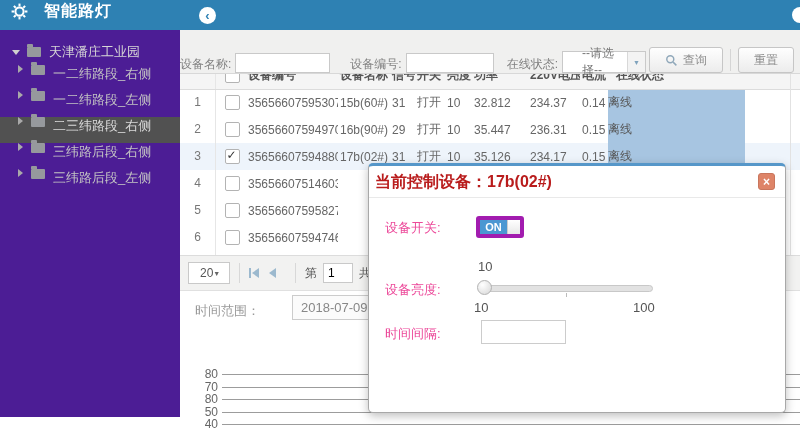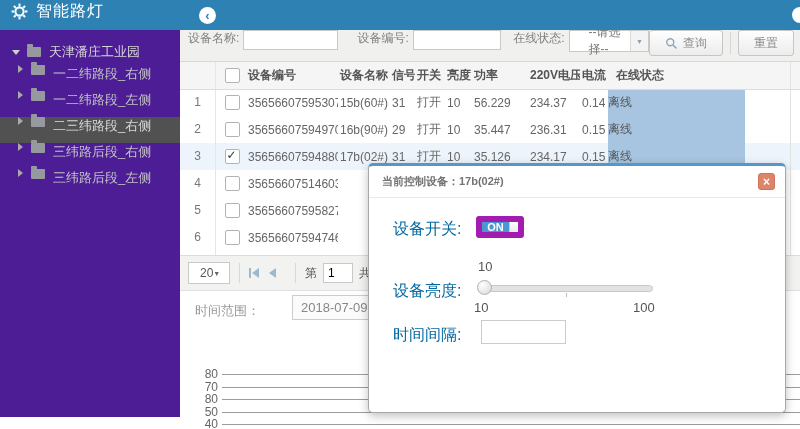--- a/index.html
+++ b/index.html
@@ -1,37 +1,37 @@
 <!DOCTYPE html>
 <html><head>
 <meta charset="utf-8">
 <style>
   html,body{margin:0;padding:0}
   body{width:800px;height:429px;position:relative;overflow:hidden;background:#fff;
        font-family:"Liberation Sans","DejaVu Sans",sans-serif;font-size:12px;color:#555}
   
   .topbar{position:absolute;left:0;top:0;width:800px;height:30px;background:#2e81b3;z-index:5}
-  .brand{position:absolute;left:10px;top:0;height:22px;display:flex;align-items:center;gap:7px;
-         color:#fff;font-weight:normal;font-size:16px;letter-spacing:1px}
+  .brand{position:absolute;left:10px;top:0;height:22px;display:flex;align-items:center;gap:15px;
+         color:#fff;font-weight:bold;font-size:16px;letter-spacing:1px}
   .circle-btn{position:absolute;top:7px;width:17px;height:17px;background:#fff;border-radius:50%;
          display:flex;align-items:center;justify-content:center;color:#2e81b3;font-weight:bold;font-size:13px;line-height:1}
   .back-btn{left:199px}
   .right-btn{right:-8px;width:16px;height:16px}
   
   .sidebar{position:absolute;left:0;top:30px;width:180px;bottom:12px;background:#4c1d95;z-index:4}
   .tree-root{height:26px;margin-top:9px;display:flex;align-items:center;padding-left:12px;color:#d6d6d6;font-size:13px}
   .tree-item{height:26px;display:flex;align-items:flex-start;padding-left:18px;color:#c3c3c3;font-size:13px;cursor:default}
   .tree-item.selected{background:#515151;color:#dadada}
   .caret-down{width:0;height:0;border-left:4px solid transparent;border-right:4px solid transparent;border-top:5px solid #cfcfcf;margin-right:7px}
   .caret-right{width:0;height:0;border-top:4px solid transparent;border-bottom:4px solid transparent;border-left:5px solid #a9a9a9;margin-right:8px}
   .folder{width:14px;height:10px;background:#96999d;border-radius:1px;position:relative;margin-right:8px;flex:none}
   .folder::before{content:"";position:absolute;top:-3px;left:0;width:6px;height:3px;background:#96999d;border-radius:1px 1px 0 0}
   
-  .filterbar{position:absolute;left:180px;top:30px;right:0;height:32px;background:#f0f0ef;
-             border-bottom:1px solid #d8d8d8;display:flex;align-items:flex-start;padding-left:8px;
+  .filterbar{position:absolute;left:172px;top:30px;right:0;height:44px;background:#f0f0ef;
+             border-bottom:1px solid #d8d8d8;display:flex;align-items:flex-end;padding-left:8px;
              box-sizing:border-box;color:#808080;z-index:3}
   .f-label{margin-right:4px;white-space:nowrap}
   .f-input{height:20px;width:95px;border:1px solid #c9c9c9;background:#fff;outline:none;font-size:12px;padding:0 4px;box-sizing:border-box}
   .f-select{height:22px;width:84px;border:1px solid #c9c9c9;background:#fff;display:flex;align-items:center;box-sizing:border-box}
   .f-select .val{flex:1;padding-left:19px;color:#777;font-size:12px}
   .f-select .chev{width:17px;height:100%;border-left:1px solid #d8d8d8;background:#f3f3f3;
                   display:flex;align-items:center;justify-content:center;color:#7fa3bd;font-size:7px}
   .btn-group{margin-left:auto;display:flex;align-items:center;margin-right:6px}
   .btn{height:24px;border:1px solid #c6c6c6;background:linear-gradient(#fefefe,#ececec);border-radius:3px;
        display:flex;align-items:center;justify-content:center;gap:5px;color:#8c8c8c;padding:0 15px;cursor:pointer;white-space:nowrap}
@@ -64,27 +64,27 @@
   .timerange{position:absolute;left:180px;top:295px;display:flex;align-items:flex-end;color:#999;font-size:13px;padding-left:15px;z-index:2}
   .date-input{width:200px;height:25px;border:1px solid #ccc;background:#fbfbfb;color:#888;font-size:13px;
               padding-left:8px;margin-left:32px;box-sizing:border-box}
   
   .gridline{position:absolute;left:222px;right:0;height:1px;background:#9c9c9c;z-index:1}
   .tick{position:absolute;left:192px;width:26px;text-align:right;color:#666;font-size:12px;z-index:1}
   
   .modal{position:absolute;left:368px;top:163px;width:418px;height:250px;background:#fff;
          border:1px solid #a8a8a8;border-top:3px solid #5697c9;border-radius:5px;
          box-shadow:0 3px 10px rgba(0,0,0,.25);z-index:10;box-sizing:border-box}
-  .modal-title{height:31px;line-height:31px;padding-left:13px;font-weight:bold;color:#737373;font-size:11px;
+  .modal-title{height:31px;line-height:31px;padding-left:6px;font-weight:bold;color:#b91c1c;font-size:16px;
                border-bottom:1px solid #e9e9e9}
   .modal-close{position:absolute;top:7px;right:10px;width:17px;height:17px;background:#de8468;border:1px solid #c9765d;
                border-radius:3px;color:#fff;font-size:12px;font-weight:bold;display:flex;align-items:center;
                justify-content:center;cursor:pointer;box-sizing:border-box;line-height:1}
-  .m-label{position:absolute;left:24px;color:#0369a1;font-size:16px}
-  .toggle{position:absolute;left:107px;top:50px;width:48px;height:22px;border:6px solid #a21caf;border-radius:3px;
+  .m-label{position:absolute;left:16px;color:#ec4899;font-size:13px}
+  .toggle{position:absolute;left:107px;top:50px;width:48px;height:22px;border:4px solid #a21caf;border-radius:3px;
           overflow:hidden;display:flex;cursor:pointer;box-sizing:border-box}
   .toggle .on{width:27px;background:#4b97d2;color:#fff;font-size:11px;font-weight:bold;display:flex;
               align-items:center;justify-content:center}
   .toggle .handle{flex:1;background:linear-gradient(#fff,#e8e8e8);border-left:1px solid #ccc}
   .sl-value{position:absolute;left:109px;top:93px;color:#555;font-size:13px}
   .sl-track{position:absolute;left:109px;top:119px;width:173px;height:5px;background:#e2e2e2;
             border:1px solid #c8c8c8;border-radius:4px}
   .sl-handle{position:absolute;left:-2px;top:-6px;width:15px;height:15px;border-radius:50%;
              background:radial-gradient(circle at 35% 30%,#fff,#d6d6d6);border:1px solid #b2b2b2;box-sizing:border-box;cursor:pointer}
   .sl-midtick{position:absolute;left:50%;top:7px;width:1px;height:4px;background:#bbb}
@@ -196,21 +196,21 @@
 <div class="row grid-cols" style="top:89px">
   <div class="c c-num">1</div>
   <div class="c c-cb">
       <span class="cb"></span>
     </div>
   <div class="c">356566075953075</div>
   <div class="c">15b(60#)</div>
   <div class="c">31</div>
   <div class="c">打开</div>
   <div class="c">10</div>
-  <div class="c">56.229</div>
+  <div class="c">32.812</div>
   <div class="c">234.37</div>
   <div class="c">0.14</div>
   <div class="status-cell">离线</div>
   <div></div>
 </div>
 <div class="row grid-cols" style="top:116px">
   <div class="c c-num">2</div>
   <div class="c c-cb">
       <span class="cb"></span>
     </div>

